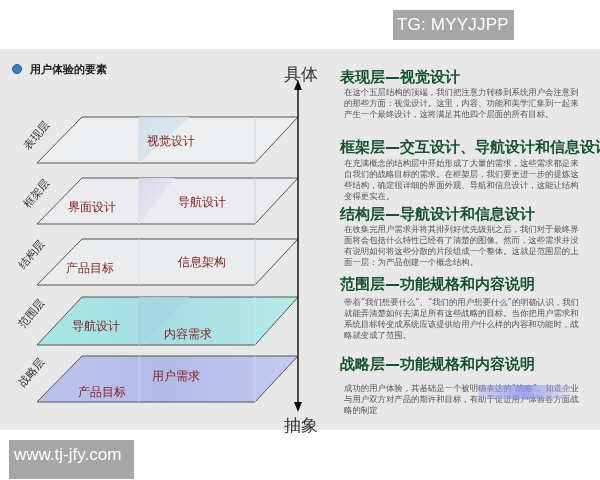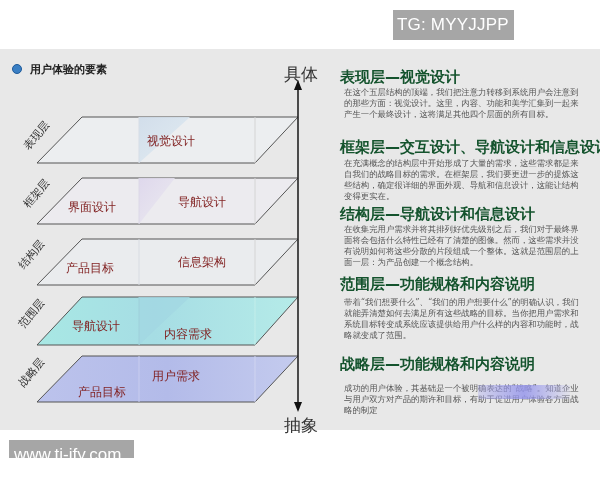--- a/index.html
+++ b/index.html
@@ -2,21 +2,21 @@
 <html><head>
 <meta charset="utf-8">
 <style>
   html, body { margin:0; padding:0; }
   body { width:600px; height:480px; background:#ffffff; position:relative; overflow:hidden;
          font-family:"DejaVu Sans", sans-serif; }
   .panel { position:absolute; left:0; top:49px; width:600px; height:381px; background:#e8e8e8; }
   .wm-top { position:absolute; left:393px; top:10px; width:121px; height:30px; background:#a6a6a6;
             color:#ffffff; font-family:"Liberation Sans", sans-serif; font-size:17px; line-height:30px;
             padding-left:4px; box-sizing:border-box; letter-spacing:0.2px; }
-  .wm-bottom { position:absolute; left:9px; top:440px; width:125px; height:18px; background:#a6a6a6;
+  .wm-bottom { position:absolute; left:9px; top:440px; width:125px; height:39px; background:#a6a6a6;
             color:#ffffff; font-family:"Liberation Sans", sans-serif; font-size:17px; line-height:30px;
             padding-left:5px; box-sizing:border-box; }
   .diagram-title { position:absolute; left:12px; top:62px; font-size:11px; color:#222; font-weight:bold; }
   .bullet { display:inline-block; width:8px; height:8px; border-radius:50%; background:#3a7fc4;
             border:1px solid #1e5a9a; vertical-align:middle; margin-right:8px; position:relative; top:-1px; }
   svg.diagram { position:absolute; left:0; top:0; }
   .layer-label { position:absolute; font-family:"DejaVu Serif", serif; font-size:11px; color:#333;
                  transform:rotate(-50deg); transform-origin:center; white-space:nowrap; }
   .cell { position:absolute; font-family:"DejaVu Serif", serif; font-size:12px; color:#7f1d1d; white-space:nowrap; }
   .axis-label { position:absolute; font-family:"DejaVu Serif", serif; font-size:17px; color:#333; }

